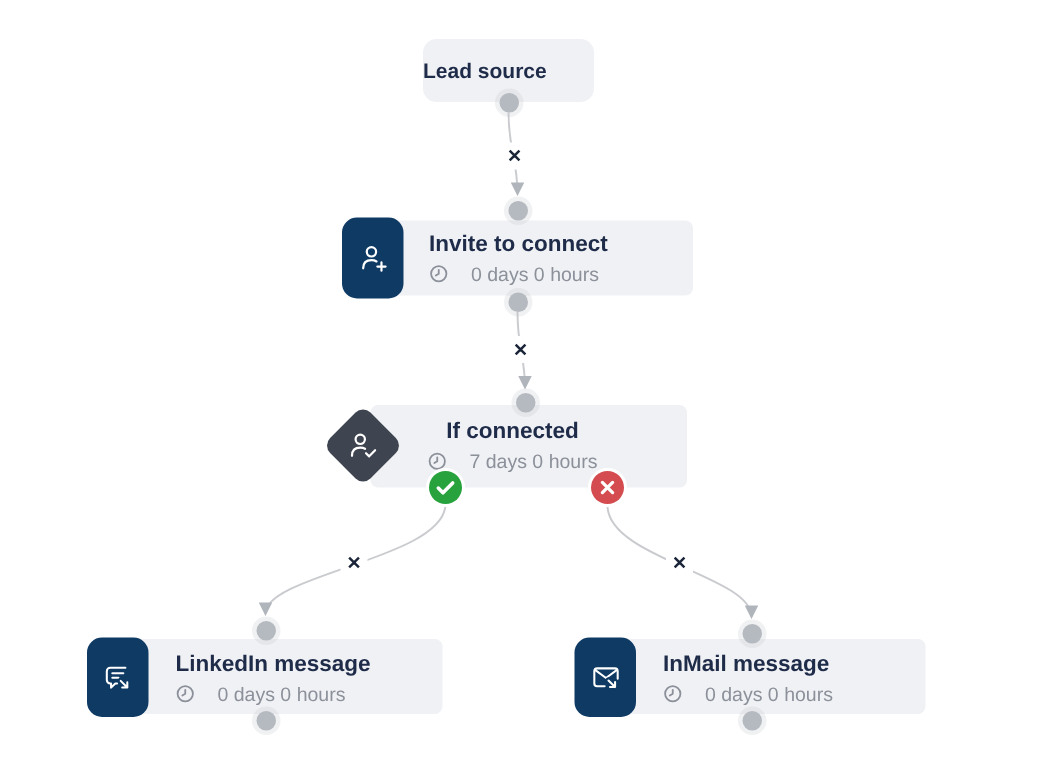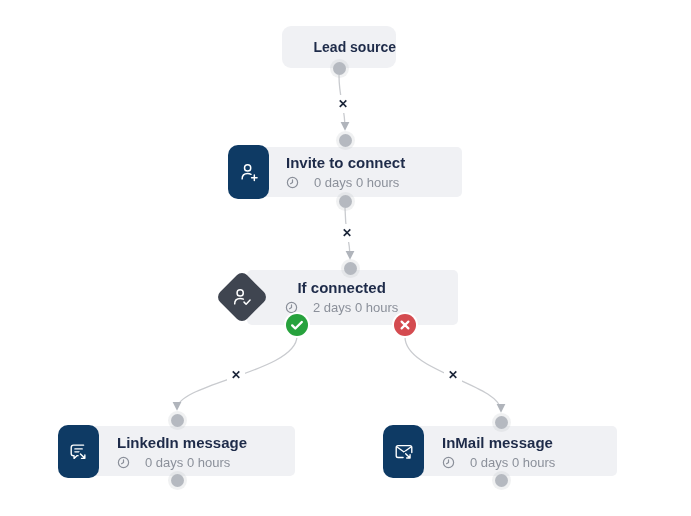--- a/index.html
+++ b/index.html
@@ -4,21 +4,21 @@
 <style>
   html,body { margin:0; padding:0; background:#ffffff; }
   .canvas {
     position:relative; width:691px; height:516px; background:#ffffff;
     font-family:"Liberation Sans", sans-serif; overflow:hidden;
   }
   .edges { position:absolute; left:0; top:0; width:691px; height:516px; z-index:1; }
 
   
   .node-simple {
-    position:absolute; display:flex; align-items:center; justify-content:flex-end;
+    position:absolute; display:flex; align-items:center; justify-content:flex-start;
     background:#f0f1f4; border-radius:9px; color:#1e2b49;
     font-size:14px; font-weight:600; z-index:2; cursor:pointer;
   }
 
   
   .step { position:absolute; z-index:2; }
   .step .body { position:absolute; background:#f0f1f4; border-radius:5px; cursor:pointer; }
   .step .iconbox {
     position:absolute; background:#0e3a64; border-radius:10px;
     display:flex; align-items:center; justify-content:center; z-index:2;
@@ -110,21 +110,21 @@
         <path d="M14.2,17.6 l2.3,2.3 l4.3,-4.5"></path>
       </svg>
     </div>
     <div class="content" style="left:69px; top:6px; height:46px;align-items:center;">
       <div class="title">If connected</div>
       <div class="meta">
         <svg width="13" height="13" viewBox="0 0 14 14" fill="none" stroke="#8b909a" stroke-width="1.3" stroke-linecap="round" stroke-linejoin="round">
           <circle cx="7" cy="7" r="5.5"></circle>
           <path d="M7,4.2 V7 L4.9,8.3"></path>
         </svg>
-        <span>2 days 0 hours</span>
+        <span>7 days 0 hours</span>
       </div>
     </div>
     <div class="out yes" style="left:70px; top:46px;">
       <svg width="22" height="22" viewBox="0 0 22 22" fill="none" stroke="#ffffff" stroke-width="2.4" stroke-linecap="round" stroke-linejoin="round">
         <path d="M6.2,11.4 l3.1,3.1 L15.8,8"></path>
       </svg>
     </div>
     <div class="out no" style="left:178px; top:46px;">
       <svg width="22" height="22" viewBox="0 0 22 22" fill="none" stroke="#ffffff" stroke-width="2.2" stroke-linecap="round">
         <path d="M7.6,7.6 L14.4,14.4 M14.4,7.6 L7.6,14.4"></path>

